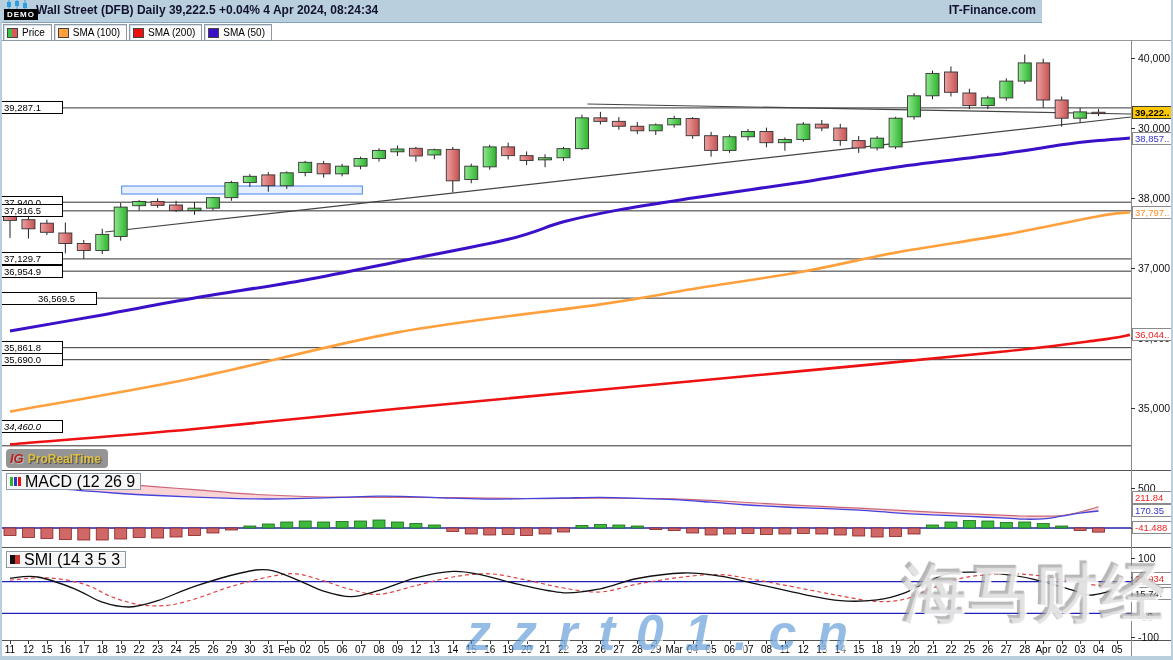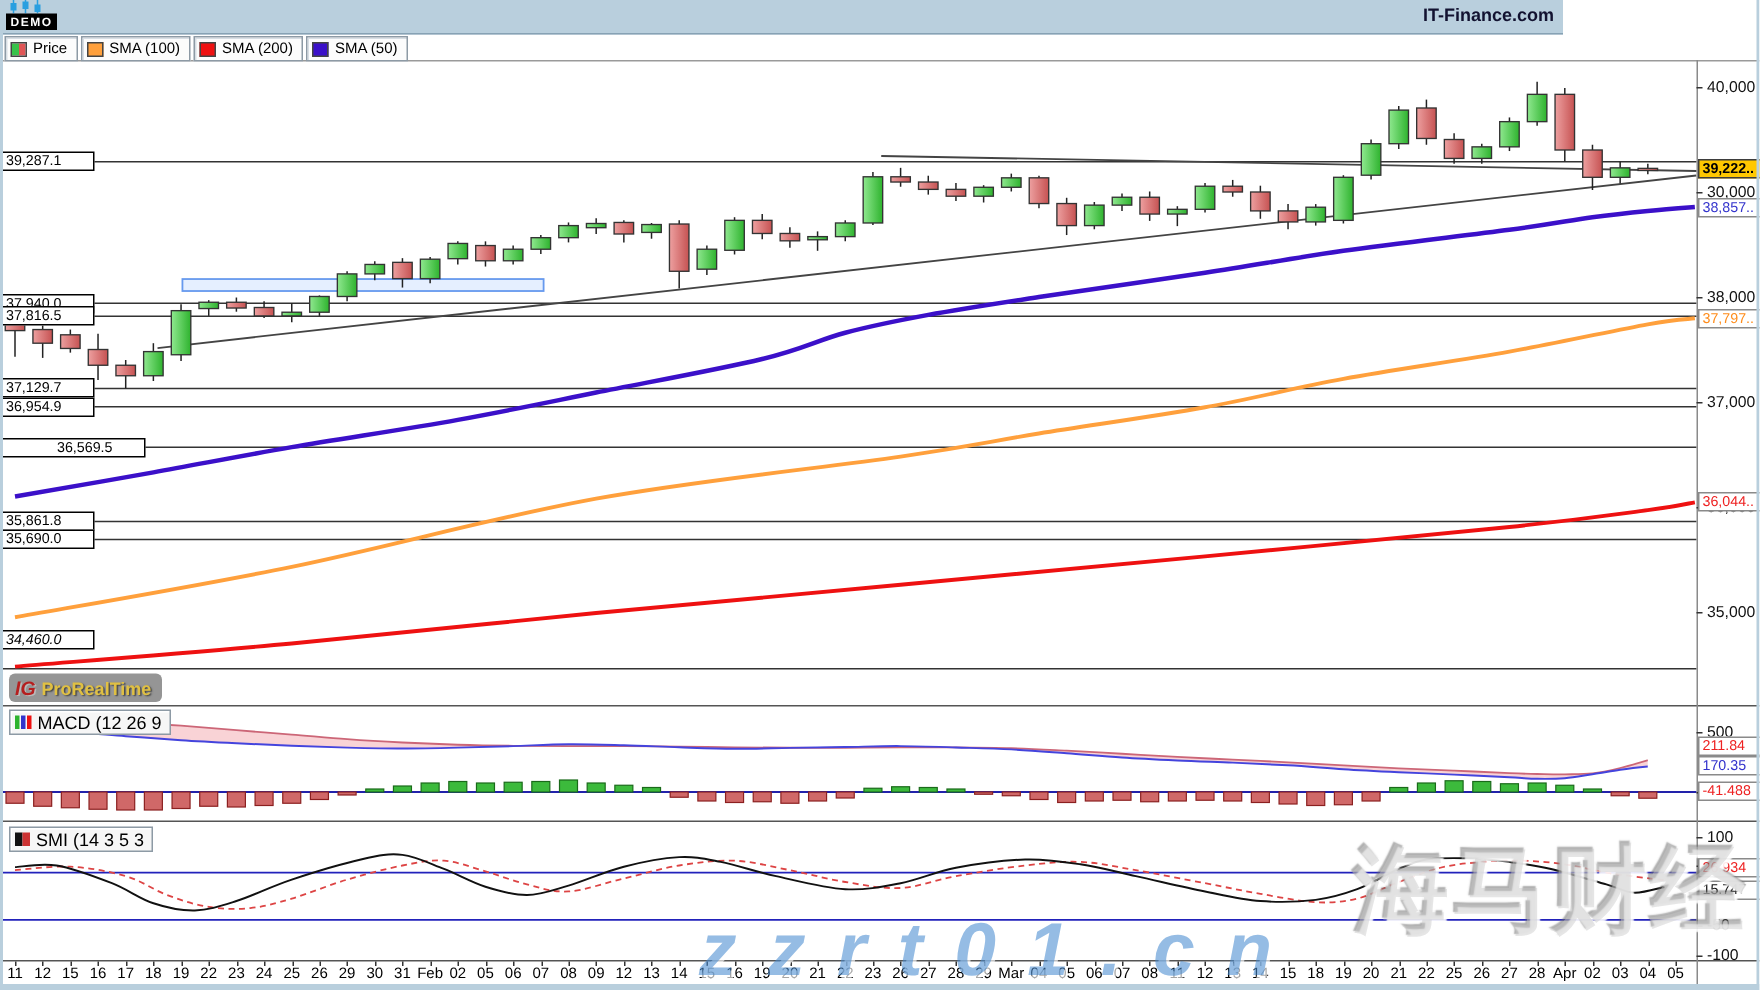--- a/index.html
+++ b/index.html
@@ -26,21 +26,21 @@
   .lvl{position:absolute;left:1px;width:58px;height:11px;background:#fff;border:1px solid #000;
        font-size:9.5px;line-height:11px;padding-left:2px;color:#000;pointer-events:auto}
   .rtick{position:absolute;left:1138px;font-size:10.5px;color:#111;height:12px;line-height:12px}
   .rdash{position:absolute;left:1131px;width:4px;height:1px;background:#333}
   .rbox{position:absolute;left:1132px;width:41px;height:11px;border:1px solid #8a8a8a;background:#fff;
         font-size:9.5px;line-height:11px;text-align:left;padding-left:2px;box-sizing:content-box}
   .rbox.last{background:#ffc800;border-color:#3d3d3d;color:#000;font-weight:bold}
   .rbox.blue{color:#3333cc}.rbox.orange{color:#ff8c1a}.rbox.red{color:#ee2222}.rbox.black{color:#111}
   .pane-lab{position:absolute;left:6px;display:flex;align-items:center;gap:4px;background:#f6f6f6;
         border:1px solid #8d9aa5;box-shadow:1px 1px 0 #fff inset;padding:1px 5px 1px 3px;height:13px;
-        font-size:12px;color:#000;z-index:4}
+        font-size:16px;color:#000;z-index:4}
   .mic{display:flex;gap:1px}.mic i{width:3px;height:9px;display:block}
   .sic{display:flex}.sic i{width:5px;height:9px;display:block}
   .dates{position:absolute;top:641px;left:0;width:1131px;height:15px;z-index:2}
   .dlab{position:absolute;top:3px;font-size:10px;color:#000;transform:translateX(-50%);white-space:nowrap}
   .dtick{position:absolute;top:0;width:1px;height:3px;background:#333}
   .prt-logo{position:absolute;left:6px;top:449px;width:102px;height:19px;background:rgba(122,122,122,.8);
         border-radius:4px;z-index:4;display:flex;align-items:center;gap:4px;padding-left:4px;box-sizing:border-box}
   .prt-ig{color:#b51f1f;font-weight:bold;font-style:italic;font-size:13px;text-shadow:1px 1px 0 rgba(255,255,255,.35)}
   .prt-tx{color:#e0c043;font-weight:bold;font-size:12px;text-shadow:1px 1px 1px #444}
   .wm-cn{position:absolute;left:902px;top:550px;font-size:64px;font-weight:bold;z-index:7;
@@ -56,20 +56,21 @@
 <div class="header">
   <svg class="demo-candles" viewBox="0 0 22 9">
     <line x1="3" y1="0" x2="3" y2="9" stroke="#2a9fe0" stroke-width="1"></line>
       <rect x="1" y="2" width="4" height="5" fill="#2a9fe0"></rect>
     <line x1="11" y1="0" x2="11" y2="9" stroke="#2a9fe0" stroke-width="1"></line>
       <rect x="9" y="1" width="4" height="5" fill="#2a9fe0"></rect>
     <line x1="19" y1="0" x2="19" y2="9" stroke="#2a9fe0" stroke-width="1"></line>
       <rect x="17" y="3" width="4" height="5" fill="#2a9fe0"></rect>
   </svg>
   <span class="demo-badge">DEMO</span>
+  <span class="title">Wall Street (DFB) Daily 39,222.5 +0.04% 4 Apr 2024, 08:24:34</span>
   <span class="brand">IT-Finance.com</span>
 </div>
 
 <div class="legend">
   <div class="lg-box">
     <span class="lg-ic price"></span>
     <span>Price</span>
   </div>
   <div class="lg-box">
     <span class="lg-ic s100"></span>

